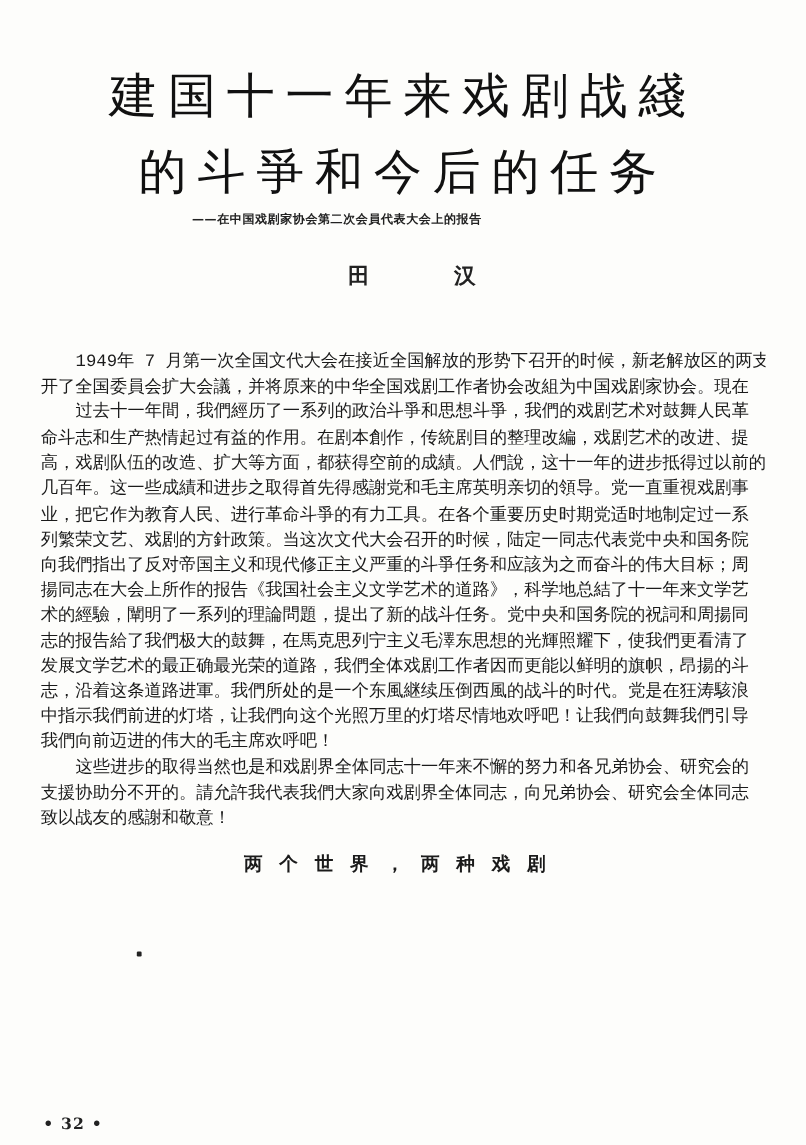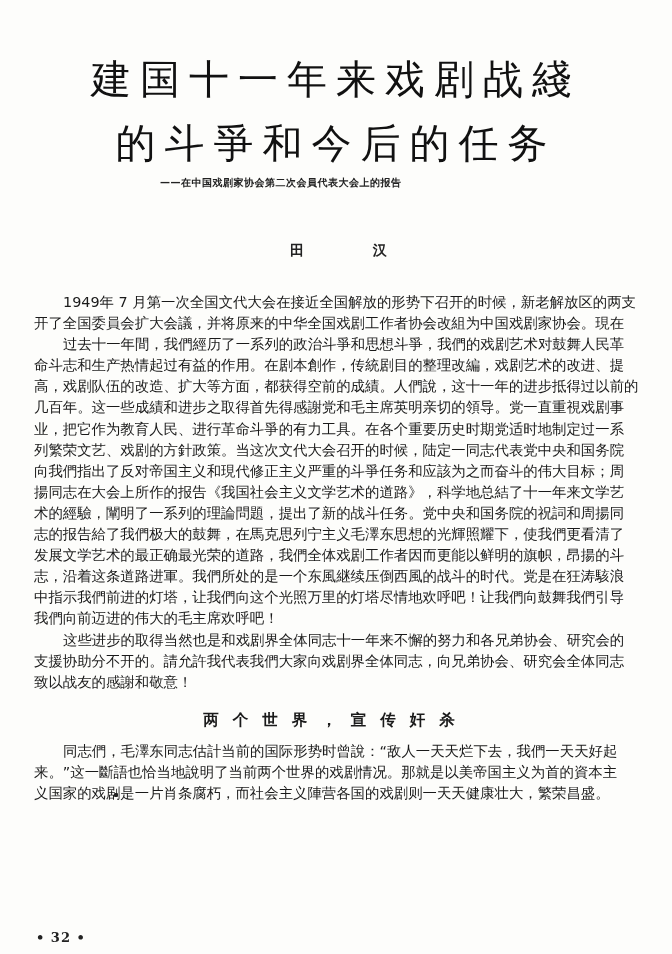--- a/index.html
+++ b/index.html
@@ -17,30 +17,30 @@
     font-family: "DejaVu Serif", serif;
   }
   .title.l1 { top: 52px; }
   .title.l2 { top: 116px; }
   .subtitle {
     position: absolute; top: 176px; left: 160px; width: 400px;
     font-size: 10px; font-weight: bold; letter-spacing: 0.5px; color: #222;
     font-family: "DejaVu Sans", sans-serif; white-space: nowrap;
   }
   .author {
-    position: absolute; top: 242px; left: 290px; font-size: 14px; font-weight: bold;
+    position: absolute; top: 218px; left: 290px; font-size: 18px; font-weight: bold;
     letter-spacing: 32px; color: #222; font-family: "DejaVu Sans", sans-serif;
   }
   .body {
     position: absolute; left: 34px; top: 292px; width: 604px;
     font-family: "DejaVu Sans", sans-serif; font-size: 14.4px;
     line-height: 21.1px; color: #1a1a1a;
   }
   .line { white-space: nowrap; overflow: hidden; text-align: justify; height: 21.1px; }
-  .line.indent { padding-left: 29px; }
+  .line.indent { padding-left: 29px; font-family: Liberation Mono, monospace; }
   .section-heading {
     text-align: center; font-weight: bold; font-size: 15.5px;
     letter-spacing: 14px; height: 42px; line-height: 42px;
     margin-top: 6px; font-family: "DejaVu Sans", sans-serif;
   }
   .dot-mark { position: absolute; left: 114px; top: 793px; width: 4px; height: 4px; background: #222; border-radius: 1px; }
   .page-number {
     position: absolute; left: 36px; top: 930px; font-size: 13px; font-weight: bold;
     font-family: "DejaVu Serif", serif; color: #222; letter-spacing: 1px;
   }
@@ -77,25 +77,20 @@
       <div class="line">中指示我們前进的灯塔，让我們向这个光照万里的灯塔尽情地欢呼吧！让我們向鼓舞我們引导</div>
       <div class="line">我們向前迈进的伟大的毛主席欢呼吧！</div>
     </div>
 
     <div class="paragraph">
       <div class="line indent">这些进步的取得当然也是和戏剧界全体同志十一年来不懈的努力和各兄弟协会、研究会的</div>
       <div class="line">支援协助分不开的。請允許我代表我們大家向戏剧界全体同志，向兄弟协会、研究会全体同志</div>
       <div class="line">致以战友的感謝和敬意！</div>
     </div>
 
-    <div class="section-heading">两个世界，宣传奸杀</div>
+    <div class="section-heading">两个世界，两种戏剧</div>
 
-    <div class="paragraph">
-      <div class="line indent">同志們，毛澤东同志估計当前的国际形势时曾說：“敌人一天天烂下去，我們一天天好起</div>
-      <div class="line">来。”这一斷語也恰当地說明了当前两个世界的戏剧情况。那就是以美帝国主义为首的資本主</div>
-      <div class="line">义国家的戏剧是一片肖条腐朽，而社会主义陣营各国的戏剧则一天天健康壮大，繁荣昌盛。</div>
-    </div>
 
   </div>
 
   <div class="dot-mark"></div>
   <div class="page-number">• 32 •</div>
 </div>
 
 </body></html>

